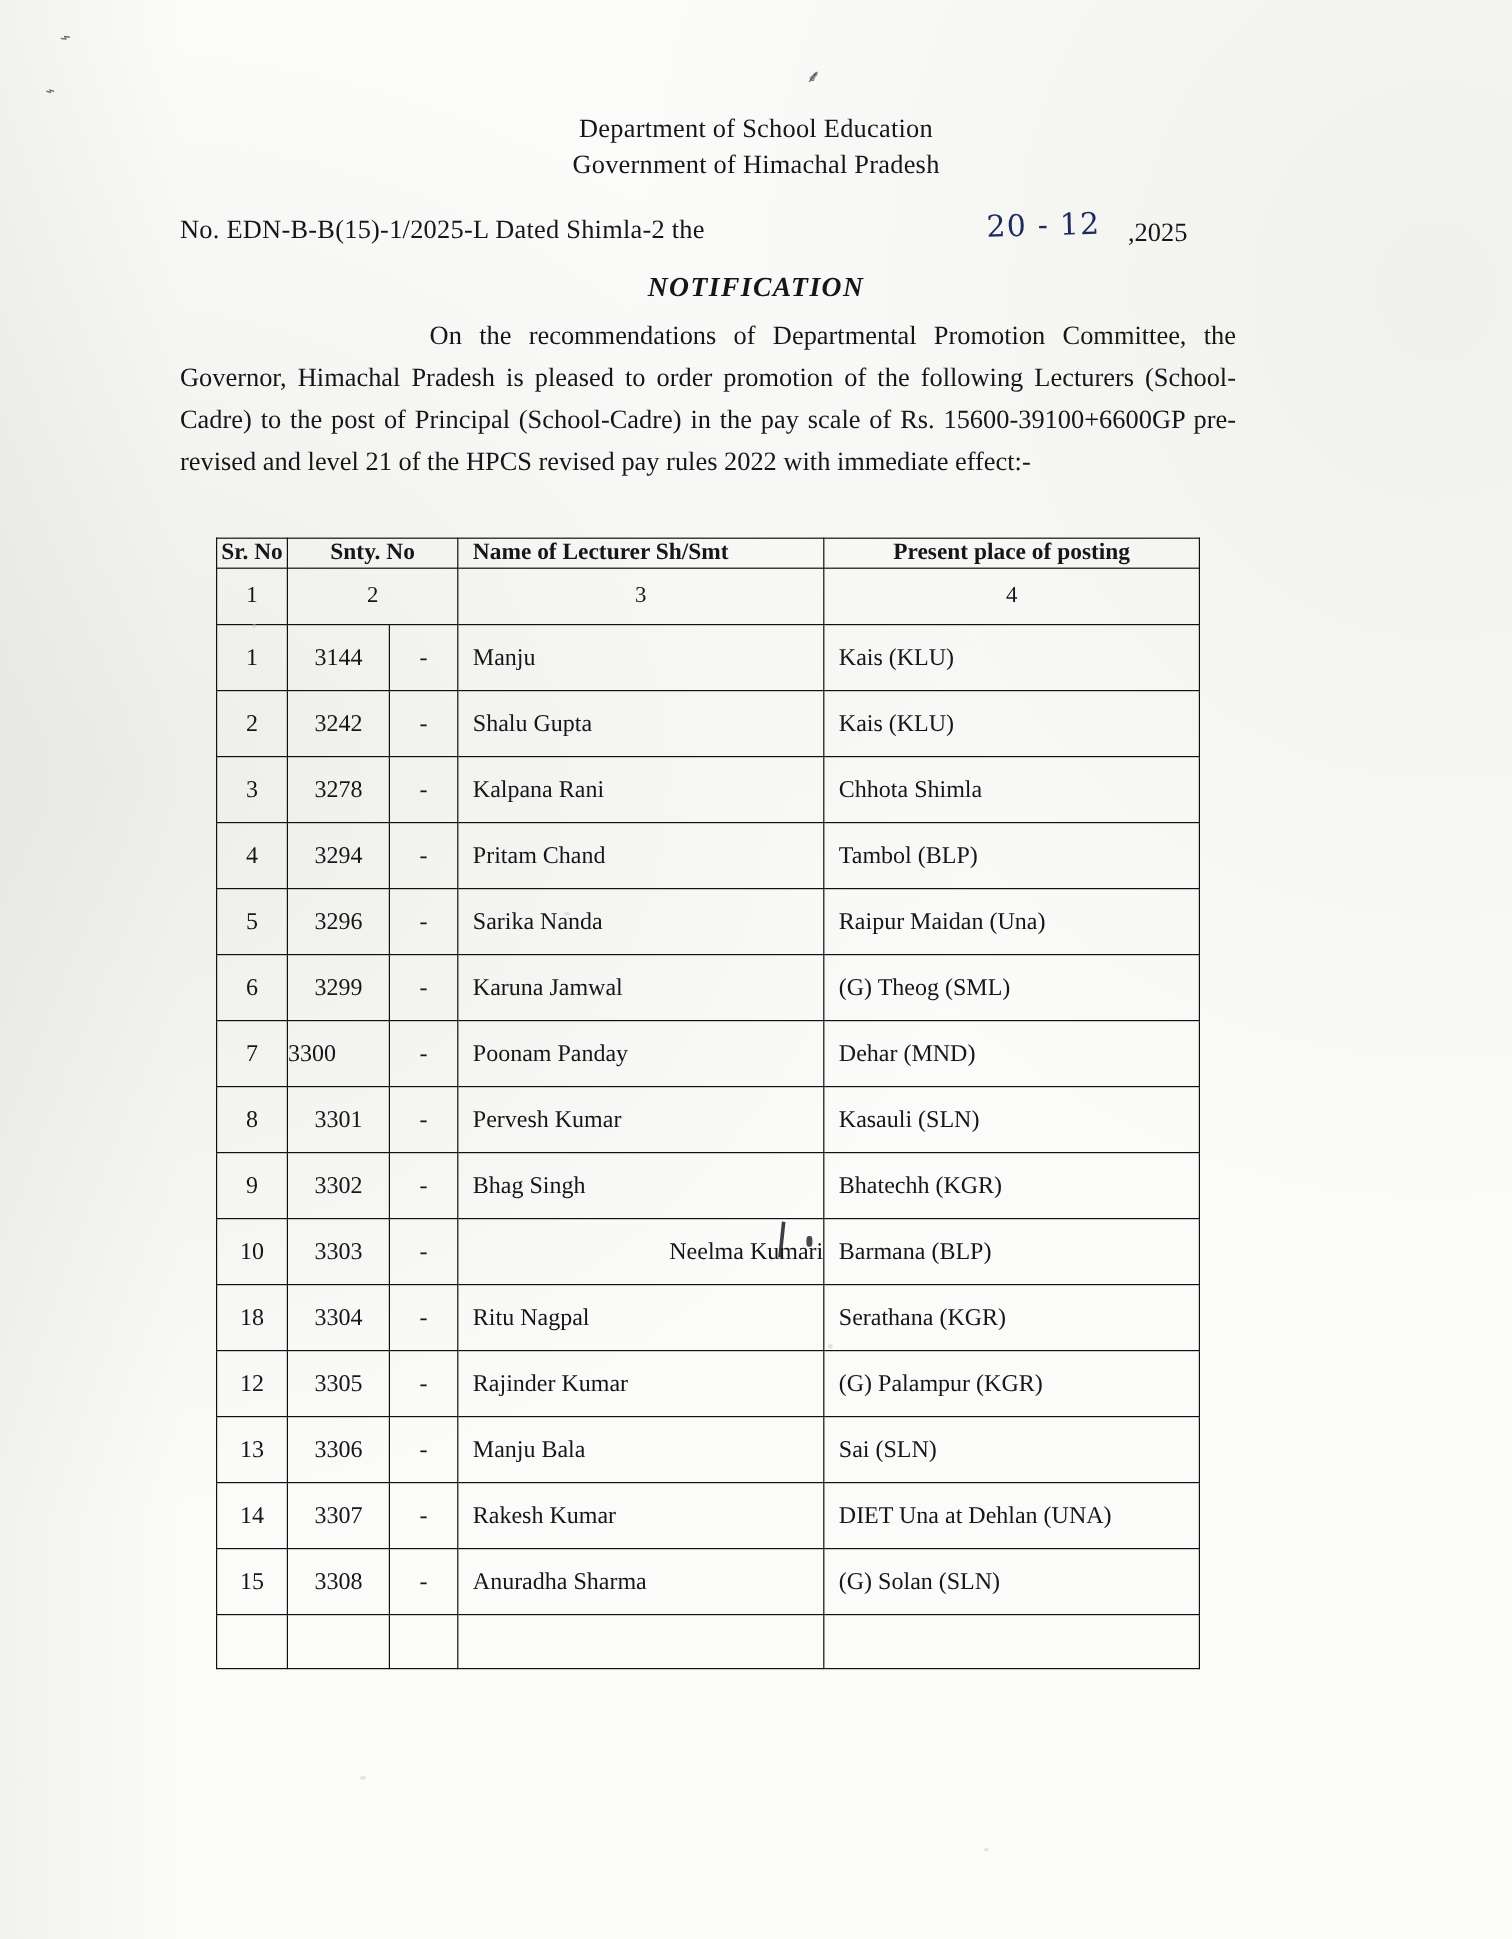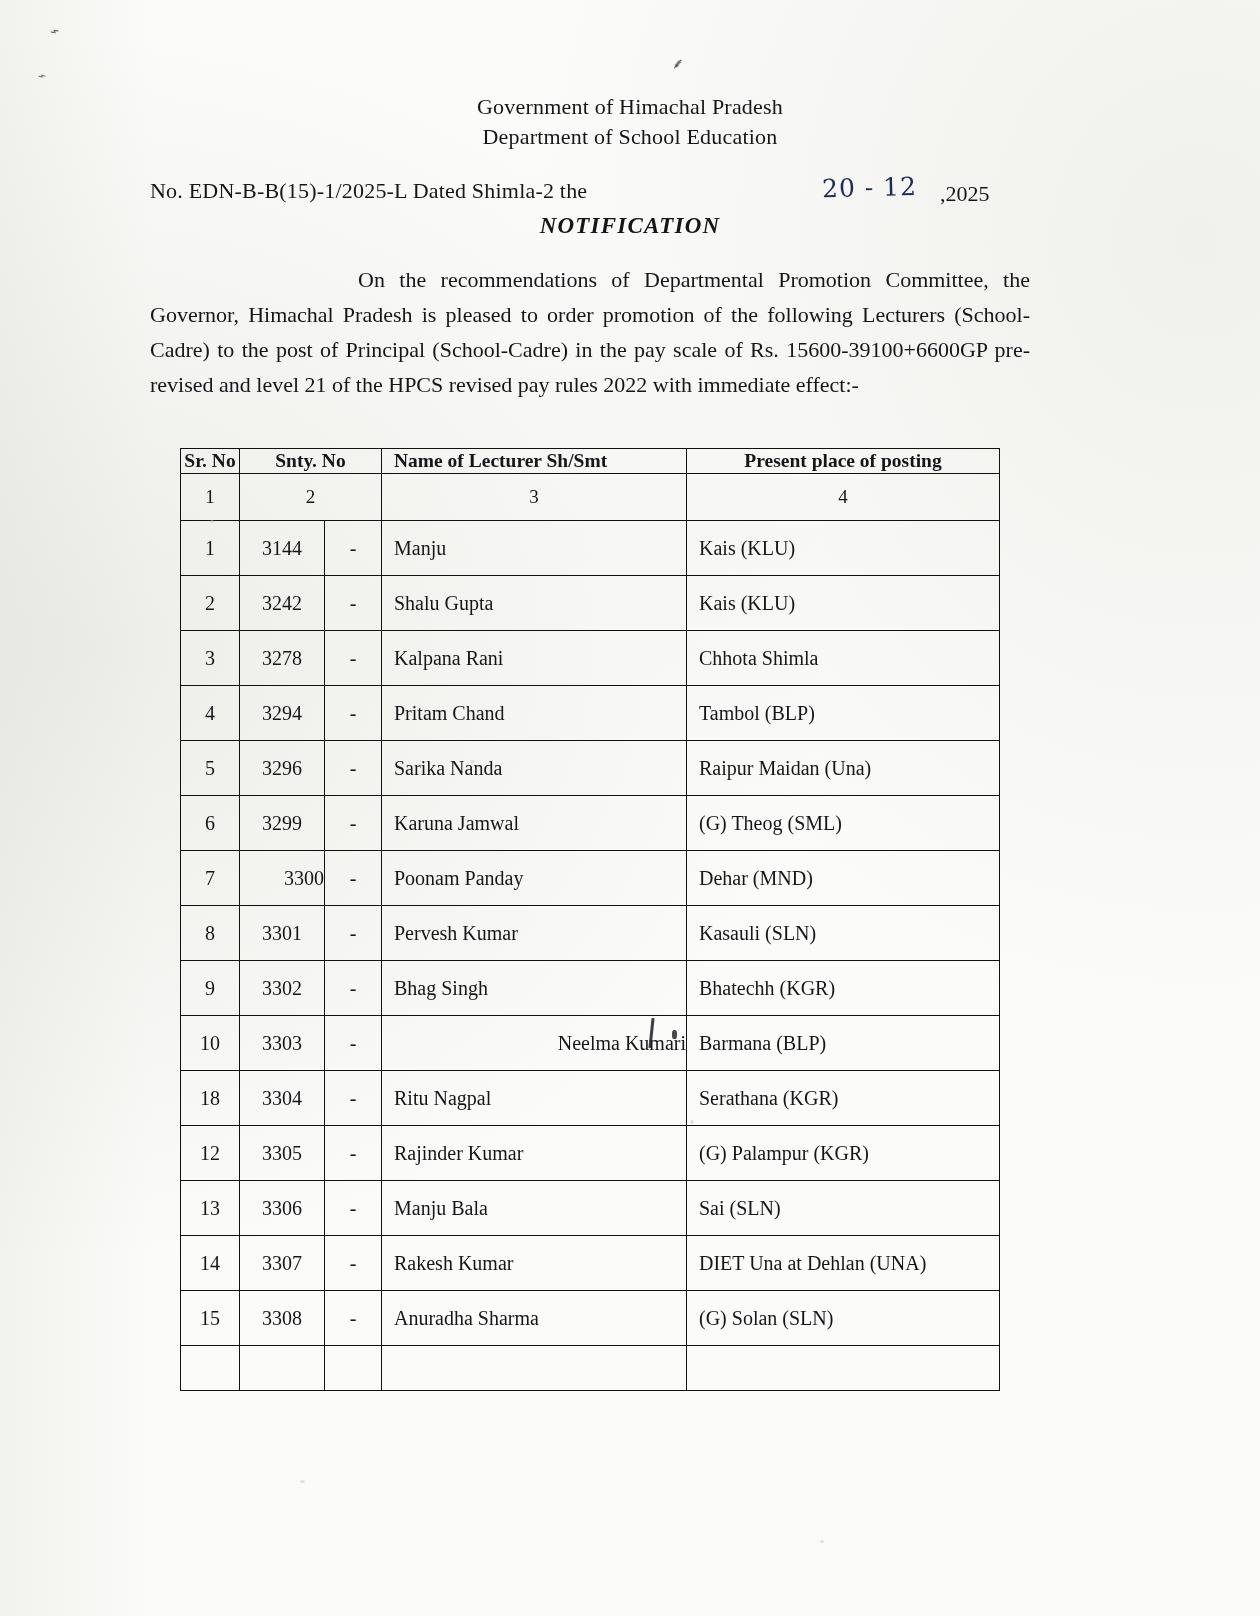--- a/index.html
+++ b/index.html
@@ -55,21 +55,21 @@
     transform: rotate(-1.5deg);
   }
   .year-typed {
     position: absolute;
     top: 181px;
     left: 940px;
     font-size: 22px;
   }
   .notification {
     position: absolute;
-    top: 213px;
+    top: 227px;
     left: 0;
     width: 100%;
     text-align: center;
     font-weight: bold;
     font-style: italic;
     font-size: 23px;
     letter-spacing: 1.2px;
   }
   .body-para {
     position: absolute;
@@ -182,22 +182,22 @@
 <body>
 
 <div class="page">
   <div class="scan-tint"></div>
 
   <div class="mark-corner">⌁</div>
   <div class="mark-corner2">⌁</div>
   <div class="mark-top">⸙</div>
 
   <div class="header-block">
+    <div>Department of School Education</div>
     <div>Government of Himachal Pradesh</div>
-    <div>Department of School Education</div>
   </div>
 
   <div class="refline">No. EDN-B-B(15)-1/2025-L    Dated Shimla-2 the</div>
   <div class="handwritten-date">20 - 12</div>
   <div class="year-typed">,2025</div>
 
   <div class="notification">NOTIFICATION</div>
 
   <div class="body-para">On the recommendations of Departmental Promotion Committee, the Governor, Himachal Pradesh is pleased to order promotion of the following Lecturers (School-Cadre) to the post of Principal (School-Cadre) in the pay scale of Rs. 15600-39100+6600GP pre-revised and level 21 of the HPCS revised pay rules 2022 with immediate effect:-</div>
 
@@ -254,21 +254,21 @@
         </tr>
         <tr>
           <td class="cell c-sr" style="text-align: center;">6</td>
           <td class="cell c-sn" style="text-align: center;">3299</td>
           <td class="cell c-dash" style="text-align: center;">-</td>
           <td class="cell pad c-nm" style="text-align: left;">Karuna Jamwal</td>
           <td class="cell pad c-pl" style="text-align: left;">(G) Theog (SML)</td>
         </tr>
         <tr>
           <td class="cell c-sr" style="text-align: center;">7</td>
-          <td class="cell c-sn" style="text-align: right; margin-top: 16px;">3300</td>
+          <td class="cell c-sn" style="text-align: left; margin-top: 16px;">3300</td>
           <td class="cell c-dash" style="text-align: center;">-</td>
           <td class="cell pad c-nm" style="text-align: left;">Poonam Panday</td>
           <td class="cell pad c-pl" style="text-align: left;">Dehar (MND)</td>
         </tr>
         <tr>
           <td class="cell c-sr" style="text-align: center;">8</td>
           <td class="cell c-sn" style="text-align: center;">3301</td>
           <td class="cell c-dash" style="text-align: center;">-</td>
           <td class="cell pad c-nm" style="text-align: left;">Pervesh Kumar</td>
           <td class="cell pad c-pl" style="text-align: left; margin-left: 28px;">Kasauli (SLN)</td>

